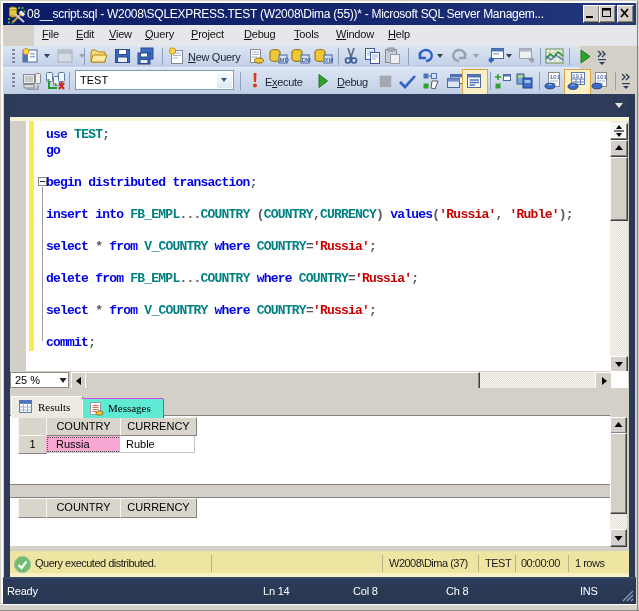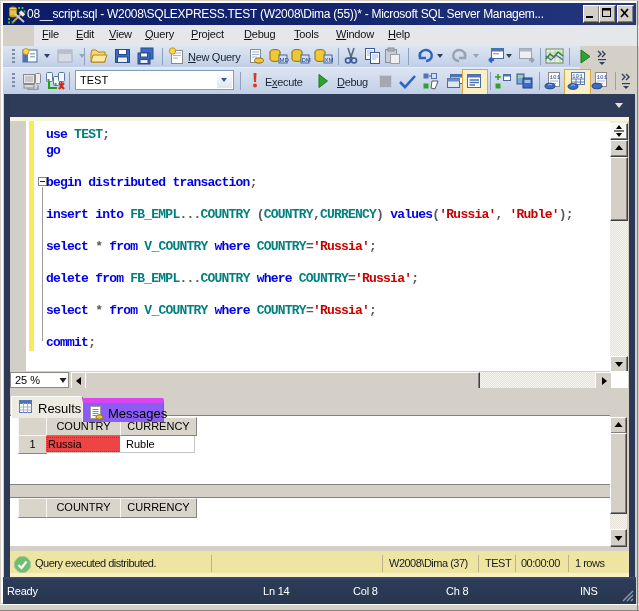--- a/index.html
+++ b/index.html
@@ -41,21 +41,21 @@
 .kw{color:#0000e8;}
 .id{color:#008080;}
 .st{color:#c80000;}
 .gy{color:#585858;}
 
 .sbtn{position:absolute;background:#D4D0C8;border-top:1px solid #fff;border-left:1px solid #fff;border-right:1px solid #404040;border-bottom:1px solid #404040;box-shadow:inset -1px -1px 0 #808080;}
 .track{position:absolute;background:#F2F0E8;background-image:conic-gradient(#F6F4EE 25%,#E6E2DA 0 50%,#F6F4EE 0 75%,#E6E2DA 0);background-size:2px 2px;}
 .thumb{position:absolute;background:#D4D0C8;border-top:1px solid #fff;border-left:1px solid #fff;border-right:1px solid #404040;border-bottom:1px solid #404040;box-shadow:inset -1px -1px 0 #808080;}
 
 #resbg{left:10px;top:388px;width:619px;height:163px;background:#D4D0C8;}
-.rtab{position:absolute;font-size:13px;color:#000;}
+.rtab{position:absolute;font-size:11px;color:#000;font-family:Liberation Serif, serif;}
 #grid1{left:10px;top:415px;width:600px;height:70px;background:#fff;border-top:1px solid #828282;border-bottom:1px solid #828282;box-sizing:border-box;}
 #grid2{left:10px;top:497px;width:600px;height:49px;background:#fff;border-top:1px solid #828282;box-sizing:border-box;}
 .hcell{position:absolute;background:#D9D5CB;border-top:1px solid #F8F6F2;border-left:1px solid #F8F6F2;border-right:1px solid #86847E;border-bottom:1px solid #86847E;font-size:11px;color:#000;text-align:center;}
 .dcell{position:absolute;font-size:11px;color:#000;background:#fff;border-right:1px solid #C6C6C6;border-bottom:1px solid #C6C6C6;}
 
 #ybar{left:10px;top:551px;width:619px;height:26px;background:#EFE5A2;font-size:11px;color:#1a1a1a;letter-spacing:-0.5px;}
 #ybar .sep{position:absolute;top:4px;width:1px;height:17px;background:#BDB389;}
 #ybar span{position:absolute;top:6px;white-space:nowrap;}
 
 #sbar{left:3px;top:577px;width:633px;height:27px;background:linear-gradient(#3D4C6E 0px,#2C3B58 3px,#283750 100%);color:#fff;font-size:11px;}
@@ -425,34 +425,34 @@
 <div id="grid2" class="abs"></div>
 
 <div class="abs" style="z-index:3;left:11px;top:396px;width:70px;height:21px;background:#EDEAE1;border-top:1px solid #fff;border-left:1px solid #fff;border-right:1px solid #707070;border-radius:2px 2px 0 0">
   <svg style="position:absolute;left:7px;top:3px" width="14" height="14">
     <rect x="0.5" y="0.5" width="12" height="12" fill="#fff" stroke="#5a7ab0"></rect>
     <rect x="0.5" y="0.5" width="12" height="3.4" fill="#4d74b8"></rect>
     <path d="M0.5 7 H12.5 M4.5 3 V12.5 M8.5 3 V12.5 M0.5 10 H12.5" stroke="#9db4d8" stroke-width="1"></path>
   </svg>
   <span class="rtab" style="position:absolute;left:26px;top:4px">Results</span>
 </div>
-<div class="abs" style="z-index:3;left:82px;top:398px;width:80px;height:19px;background:#8b5cf6;border-top:5px solid #d946ef;border-left:1px solid #F4F2EC;border-right:1px solid #707070;border-radius:2px 2px 0 0">
+<div class="abs" style="z-index:3;left:82px;top:398px;width:80px;height:19px;background:#5eead4;border-top:1px solid #d946ef;border-left:1px solid #F4F2EC;border-right:1px solid #707070;border-radius:2px 2px 0 0">
   <svg style="position:absolute;left:6px;top:2px" width="15" height="15">
     <rect x="1.5" y="1.5" width="10" height="12" fill="#fff" stroke="#9a9a9a"></rect>
     <path d="M3.5 4.5 H9.5 M3.5 6.5 H9.5 M3.5 8.5 H9.5 M3.5 10.5 H7" stroke="#D05A48" stroke-width="0.9"></path>
     <ellipse cx="10.5" cy="12" rx="3.6" ry="2.2" fill="#F0C832" stroke="#8a6d1d"></ellipse>
   </svg>
   <span class="rtab" style="position:absolute;left:25px;top:3px">Messages</span>
 </div>
 
 <div class="hcell" style="left:18px;top:417px;width:27px;height:17px"></div>
 <div class="hcell" style="left:46px;top:417px;width:73px;height:17px;line-height:16px">COUNTRY</div>
 <div class="hcell" style="left:120px;top:417px;width:75px;height:17px;line-height:16px">CURRENCY</div>
 <div class="hcell" style="left:18px;top:435px;width:27px;height:17px;line-height:16px">1</div>
-<div class="dcell" style="left:46px;top:436px;width:88px;height:17px;line-height:16px;background:#ef4444;outline:1px dotted #555;outline-offset:-2px;padding-left:2px;box-sizing:border-box">Russia</div>
+<div class="dcell" style="left:46px;top:436px;width:88px;height:17px;line-height:16px;background:#f9a8d4;outline:1px dotted #555;outline-offset:-2px;padding-left:10px;box-sizing:border-box">Russia</div>
 <div class="dcell" style="left:120px;top:436px;width:75px;height:17px;line-height:16px;padding-left:6px;box-sizing:border-box">Ruble</div>
 
 <div class="track abs" style="left:610px;top:418px;width:17px;height:128px"></div>
 <div class="sbtn" style="left:610px;top:417px;width:15px;height:15px">
   <svg width="15" height="15">
       <path d="M7.5 4 L11.5 9 L3.5 9 Z" fill="#000"></path>
     </svg>
 </div>
 <div class="thumb" style="left:610px;top:433px;width:15px;height:79px"></div>
 <div class="sbtn" style="left:610px;top:529px;width:15px;height:16px">

